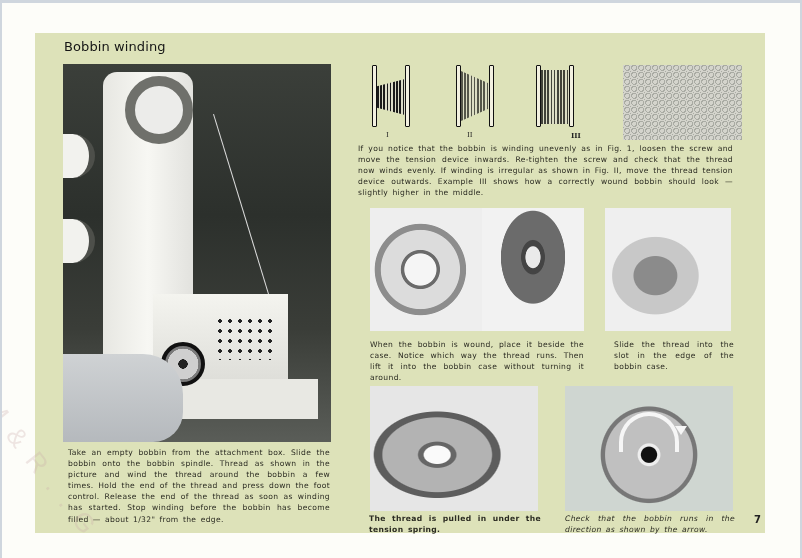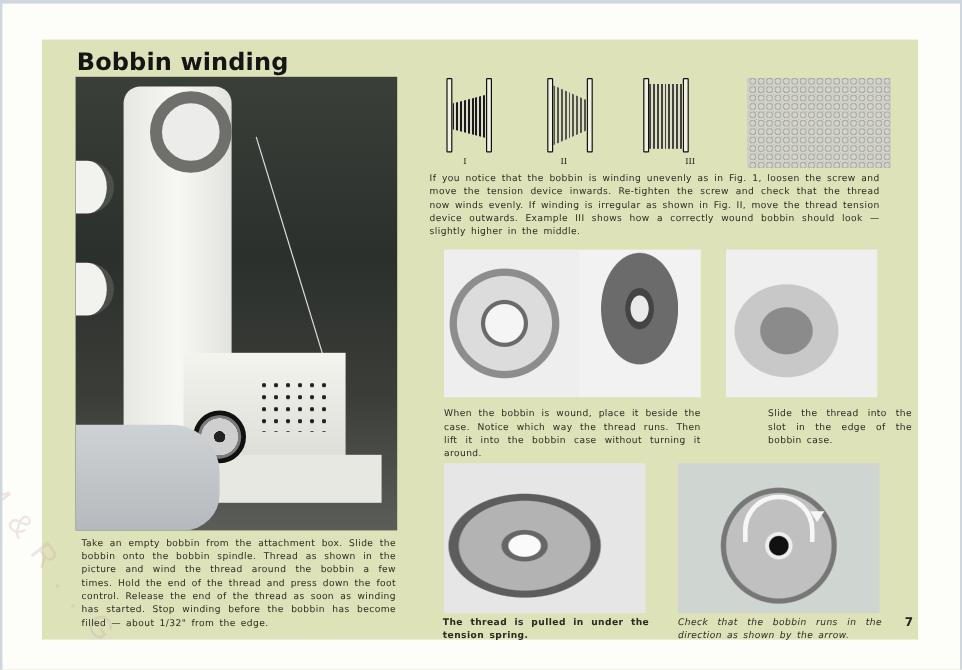--- a/index.html
+++ b/index.html
@@ -14,22 +14,22 @@
     }
     .panel {
       position: absolute;
       left: 33px; top: 30px;
       width: 730px; height: 500px;
       background: #dde2b9;
     }
     .title {
       position: absolute;
       left: 62px; top: 36px;
-      font-size: 20px;
-      font-weight: bold;
+      font-size: 13px;
+      font-weight: normal;
       color: #151515;
       letter-spacing: 0.1px;
     }
     .photo {
       position: absolute;
       overflow: hidden;
     }
     .caption {
       position: absolute;
       font-size: 7.6px;
@@ -124,32 +124,32 @@
     <div class="flange r"></div>
   <div class="winding" style="top:6px; height:50px; opacity:0.7; clip-path: polygon(0 0,100% 25%,100% 75%,0 100%);"></div>
 </div>
 <div class="figlabel" style="left:465px;">II</div>
 
 <div class="fig" style="left:530px;">
   <div class="flange l"></div>
     <div class="flange r"></div>
   <div class="winding" style="top:5px; height:54px; opacity:0.8;"></div>
 </div>
-<div class="figlabel" style="left:569px;">III</div>
+<div class="figlabel" style="left:569px;font-weight:bold;">III</div>
 
 <div class="photo" id="p-tr"></div>
 
 <p class="caption" style="left:356px; top:140px; width:375px;">If you notice that the bobbin is winding unevenly as in Fig. 1, loosen the screw and move the tension device inwards. Re-tighten the screw and check that the thread now winds evenly. If winding is irregular as shown in Fig. II, move the thread tension device outwards. Example III shows how a correctly wound bobbin should look — slightly higher in the middle.</p>
 
 <div class="photo" id="p-case"></div>
 <div class="photo" id="p-bobbin"></div>
 <div class="photo" id="p-slide"></div>
 
 <p class="caption" style="left:368px; top:336px; width:214px;">When the bobbin is wound, place it beside the case. Notice which way the thread runs. Then lift it into the bobbin case without turning it around.</p>
-<p class="caption" style="left:612px; top:336px; width:120px;margin-left:26px;">Slide the thread into the slot in the edge of the bobbin case.</p>
+<p class="caption" style="left:612px; top:336px; width:120px;">Slide the thread into the slot in the edge of the bobbin case.</p>
 
 <div class="photo" id="p-spring"></div>
 <div class="photo" id="p-arrow">
   <div class="arrow-overlay"></div>
   <div class="arrow-head"></div>
 </div>
 
 <p class="caption" style="left:367px; top:510px; width:172px;font-weight:bold;">The thread is pulled in under the tension spring.</p>
 <p class="caption" style="left:563px; top:510px; width:170px;font-style:italic;">Check that the bobbin runs in the direction as shown by the arrow.</p>
 

